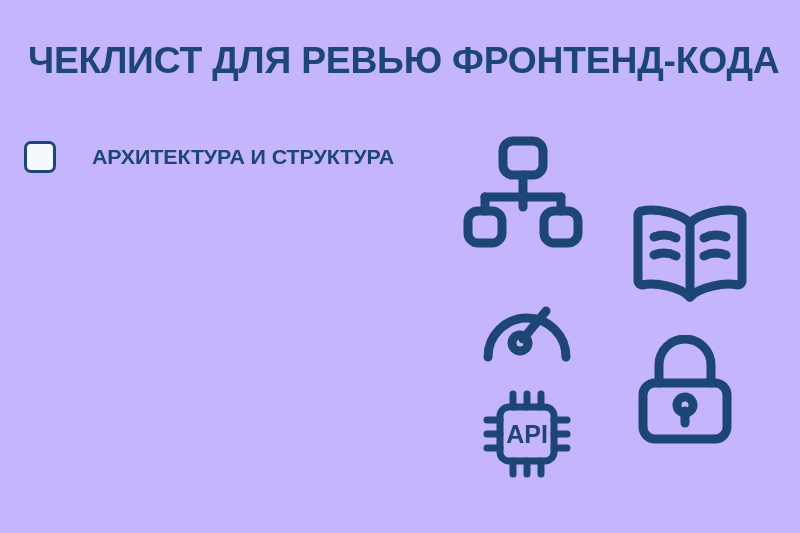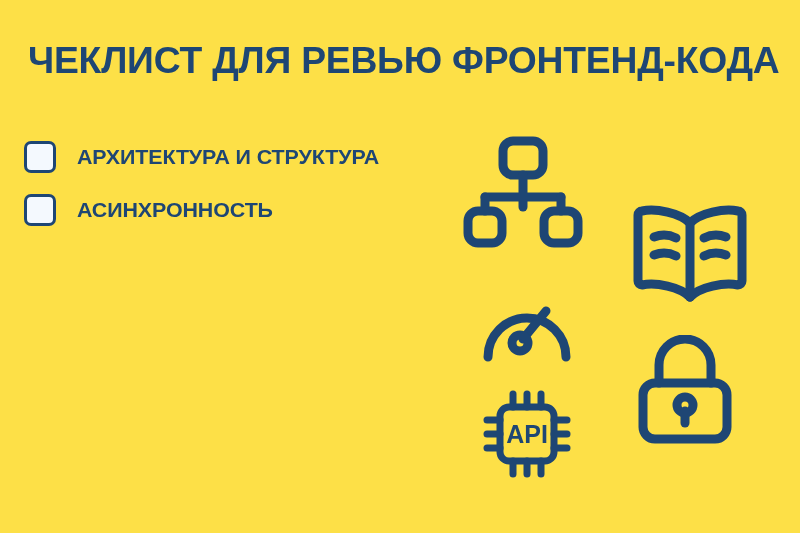--- a/index.html
+++ b/index.html
@@ -12,21 +12,21 @@
     height: 533px;
     background: #eaf3fc;
     font-family: "Liberation Sans", "DejaVu Sans", sans-serif;
     overflow: hidden;
     position: relative;
   }
   .poster {
     position: relative;
     width: 800px;
     height: 533px;
-    background: #fde047;
+    background: #c4b5fd;
     box-sizing: border-box;
   }
 
   
   .title {
     position: absolute;
     left: 28px;
     top: 42px;
     width: 730px;
     color: #1e4674;
@@ -43,20 +43,21 @@
   .checklist {
     position: absolute;
     left: 24px;
     top: 130px;
     width: 420px;
   }
   .check-item {
     display: flex;
     align-items: center;
     height: 53px;
+    gap: 15px;
   }
   .checkbox {
     width: 32px;
     height: 32px;
     flex: 0 0 32px;
     border: 3px solid #1e4674;
     border-radius: 7px;
     background: #f4f9fe;
     box-sizing: border-box;
   }
@@ -103,24 +104,20 @@
 
   <div class="checklist">
 
     <div class="check-item">
       <div class="checkbox"></div>
       <div class="check-label">АРХИТЕКТУРА И СТРУКТУРА</div>
     </div>
 
 
 
-    <div class="check-item">
-      <div class="checkbox"></div>
-      <div class="check-label">АСИНХРОННОСТЬ</div>
-    </div>
 
 
 
 
   </div>
 
   <div class="icon icon-hierarchy">
     <svg viewBox="0 0 120 115" fill="none" stroke="#1e4674" stroke-width="9" stroke-linecap="round" stroke-linejoin="round">
       <rect x="40" y="6" width="40" height="34" rx="10"></rect>
       <path d="M60 40 V 72"></path>

